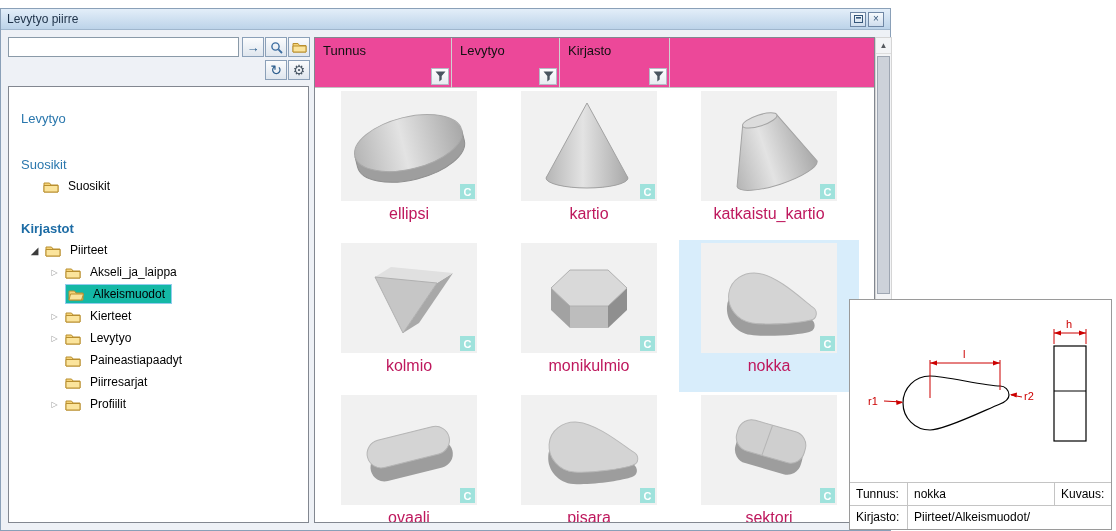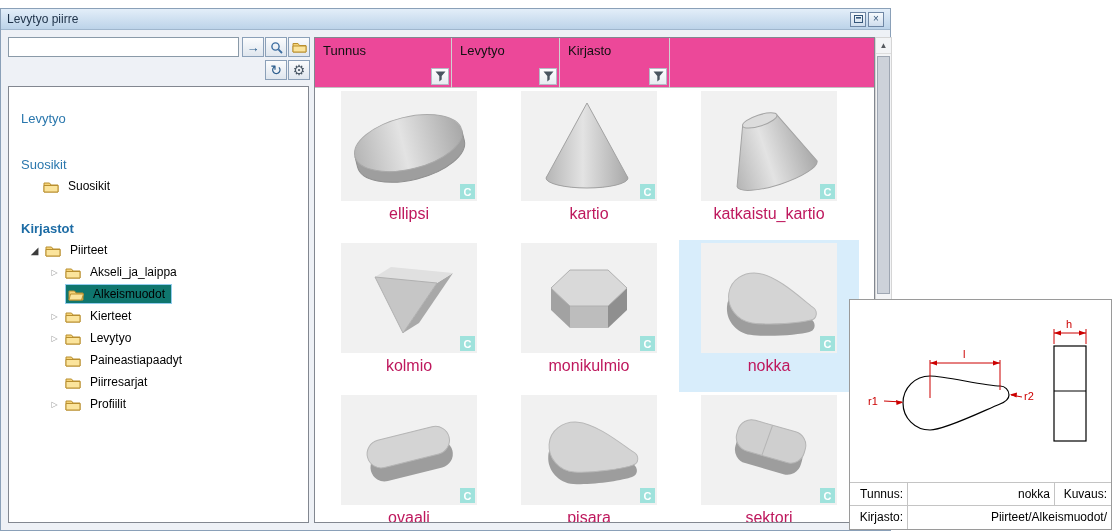--- a/index.html
+++ b/index.html
@@ -27,21 +27,21 @@
   .tree-section { color:#2a77ad; font-size:13px; padding-left:12px; }
   .tree-section.bold { font-weight:bold; color:#1d6ca5; }
   .gap24 { height:24px; } .gap20 { height:20px; }
   .lvl0 { padding-left:34px; }
   .lvl1 { padding-left:20px; }
   .lvl2 { padding-left:40px; }
   .expander { width:11px; text-align:center; color:#9a9a9a; font-size:8px; }
   .expander.open { color:#3c3c3c; font-size:10px; }
   .tree-label { color:#000; padding:2px 4px; white-space:nowrap; }
   .hl { display:flex; align-items:center; gap:5px; padding:0 2px; }
-  .tree-row.selected .hl { background:#0f766e; border:1px solid #92ccee; }
+  .tree-row.selected .hl { background:#14b8a6; border:1px solid #92ccee; }
 
   
   .list-panel { position:absolute; left:313px; top:28px; width:561px; height:486px; background:#fff; border:1px solid #828790; overflow:hidden; }
   .list-header { position:absolute; top:0; left:0; right:0; height:50px; background:#ec4899; border-bottom:1px solid #c2c2c2; z-index:2; }
   .col { position:absolute; top:0; height:50px; border-right:1px solid #d0d0d0; }
   .col .lbl { display:block; padding:5px 0 0 8px; font-size:13px; color:#111; }
   .filter-btn { position:absolute; right:2px; bottom:3px; width:18px; height:17px; border:1px solid #b4bcc6; background:linear-gradient(#ffffff,#e8ecf1); display:flex; align-items:center; justify-content:center; cursor:pointer; }
   .grid { position:absolute; left:4px; top:50px; width:553px; height:435px; display:grid; grid-template-columns:repeat(3,180px); grid-auto-rows:152px; overflow:hidden; }
   .cell { padding-top:3px; display:flex; flex-direction:column; align-items:center; cursor:pointer; }
   .cell.selected { background:#d8edfb; }
@@ -54,21 +54,21 @@
   .sb-btn { position:absolute; left:0; width:15px; height:16px; display:flex; align-items:center; justify-content:center; color:#55595e; font-size:8px; background:#f3f4f6; border-bottom:1px solid #dddddd; cursor:pointer; }
   .sb-btn.down { bottom:0; border-bottom:none; border-top:1px solid #dddddd; }
   .sb-thumb { position:absolute; left:1px; top:18px; width:13px; height:238px; background:#cdd2da; border:1px solid #9ea6b2; cursor:pointer; }
 
   
   .preview { position:absolute; left:849px; top:299px; width:263px; height:231px; background:#fff; border:1px solid #9a9a9a; z-index:5; }
   .drawing { position:absolute; left:0; top:0; }
   .info { position:absolute; left:0; bottom:0; right:0; font-size:12px; border-top:1px solid #c4c4c4; background:#fff; }
   .info-row { display:flex; height:23px; }
   .info-row:first-child { border-bottom:1px solid #c4c4c4; }
-  .info .cell-i { padding:4px 4px 0 6px; border-right:1px solid #c4c4c4; white-space:nowrap; overflow:hidden;text-align:right; }
+  .info .cell-i { padding:4px 4px 0 6px; border-right:1px solid #c4c4c4; white-space:nowrap; overflow:hidden; }
   .w-lab { width:58px; } .w-val1 { width:147px; } .w-rest { flex:1; border-right:none !important; }
 </style>
 </head>
 <body>
 
 <svg width="0" height="0" style="position:absolute">
   <defs>
     <linearGradient id="gm" x1="0" y1="0" x2="1" y2="0">
       <stop offset="0" stop-color="#b5b5b5"></stop>
         <stop offset="0.45" stop-color="#e3e3e3"></stop>

